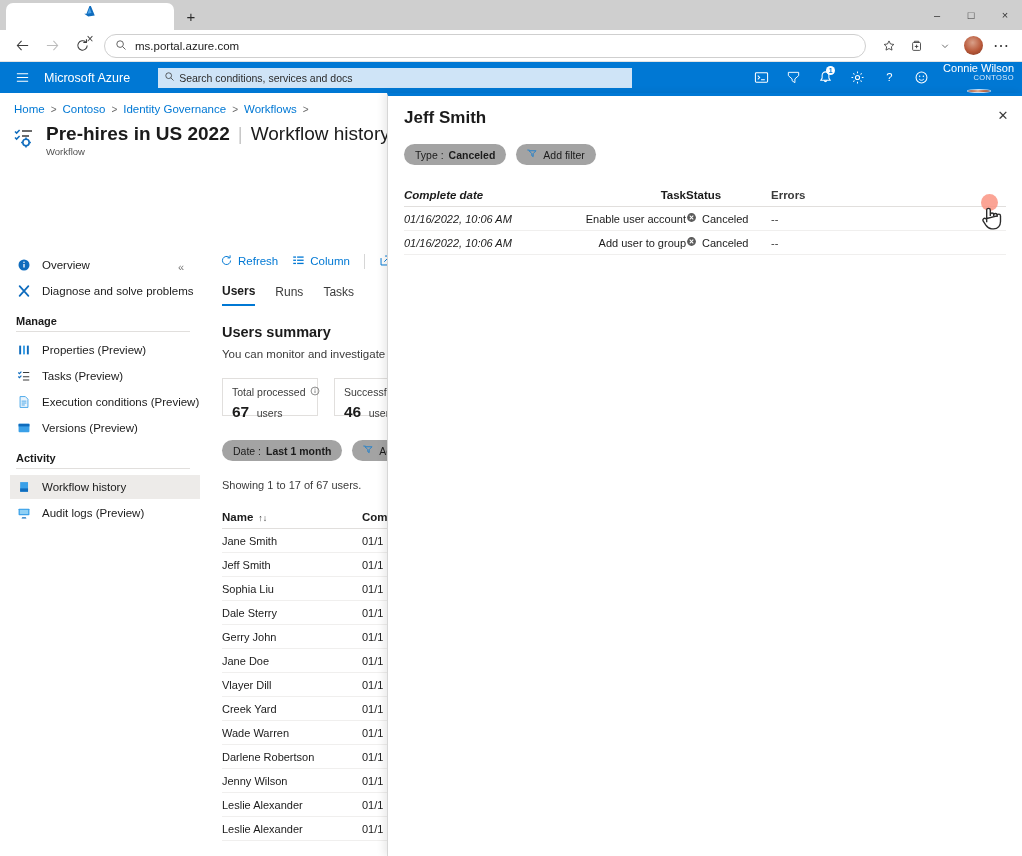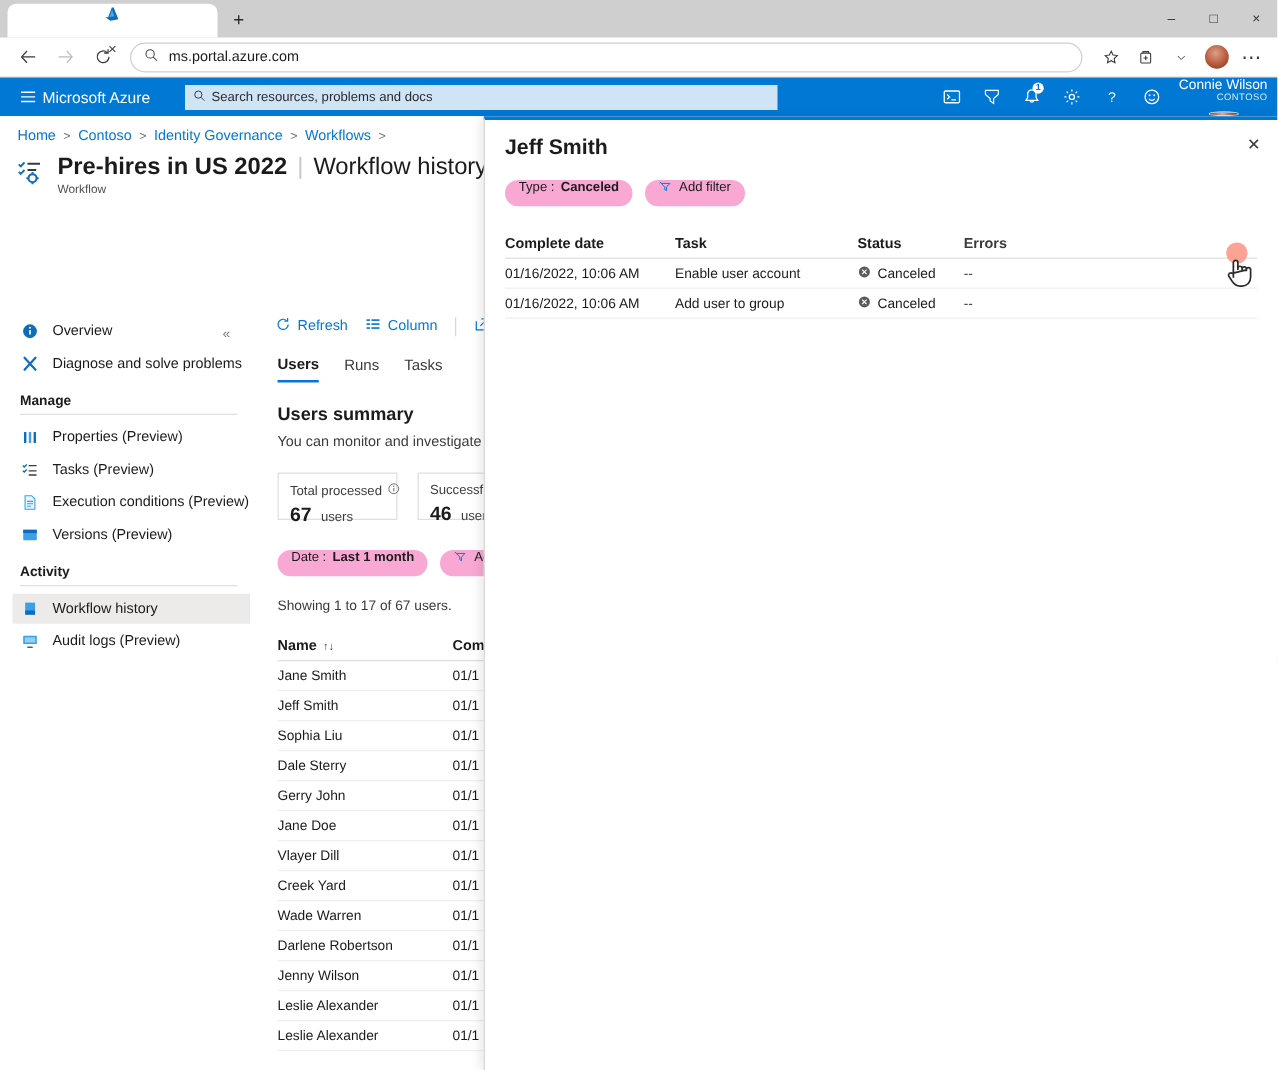--- a/index.html
+++ b/index.html
@@ -99,20 +99,21 @@
     display: flex; align-items: center;
     color: #ffffff;
     padding-left: 10px;
   }
   .az-hamburger {
     width: 24px; height: 24px;
     display: flex; align-items: center; justify-content: center;
   }
   .az-brand {
     font-size: 12.5px;
+    margin-left: 10px;
     margin-right: 28px;
     white-space: nowrap;
   }
   .az-search {
     width: 474px; height: 20px;
     background: #cfe4f7;
     display: flex; align-items: center;
     padding: 0 6px; gap: 4px;
     font-size: 10.5px; color: #2b2b2b;
   }
@@ -278,24 +279,24 @@
     font-size: 10.5px; color: #3b3b3b;
     display: flex; align-items: center; gap: 4px;
     white-space: nowrap;
   }
   .card-value { margin-top: 5px; white-space: nowrap; }
   .card-num { font-size: 15.5px; font-weight: bold; color: #1b1b1b; }
   .card-unit { font-size: 10.5px; color: #3b3b3b; margin-left: 3px; }
 
   .pills { display: flex; gap: 10px; padding: 24px 0 0 12px; }
   .pill {
-    background: #f9a8d4;
+    background: #a3a3a3;
     border-radius: 11px;
     height: 21px;
-    display: flex; gap: 5px;
+    display: flex; align-items: center; gap: 5px;
     padding: 0 11px;
     font-size: 10.5px; color: #1b1b1b;
     white-space: nowrap;
   }
   .pill b { font-weight: bold; }
   .pill-add { color: #1b1b1b; }
 
   .showing {
     font-size: 11px; color: #3b3b3b;
     padding: 18px 0 0 12px;
@@ -346,22 +347,22 @@
     height: 24px;
     font-size: 11.5px; font-weight: bold; color: #1b1b1b;
     border-bottom: 1px solid #e1dfdd;
   }
   .bg-row {
     display: flex; align-items: center;
     height: 24px;
     font-size: 11px; color: #1b1b1b;
     border-bottom: 1px solid #f0efee;
   }
-  .bc-date { width: 136px; flex: 0 0 auto; }
-  .bc-task { width: 146px; flex: 0 0 auto; }
+  .bc-date { width: 136px; flex: 0 0 auto; font-style: italic; }
+  .bc-task { width: 146px; flex: 0 0 auto; text-align: right; }
   .bc-status { width: 85px; flex: 0 0 auto; display: flex; align-items: center; gap: 5px; }
   .bc-errors { width: 80px; flex: 0 0 auto; color: #3b3b3b; }
 
   .cursor-wrap {
     position: absolute;
     left: 975px; top: 100px;
     width: 40px; height: 40px;
     pointer-events: none;
   }
   .cursor-dot {
@@ -450,21 +451,21 @@
       </svg>
   </div>
   <div class="az-brand">Microsoft Azure</div>
   <div class="az-search">
     <span>
       <svg width="11" height="11" viewBox="0 0 16 16">
           <circle cx="6.8" cy="6.8" r="4.2" stroke="#333" stroke-width="1.1" fill="none"></circle>
           <path d="M10 10 13.8 13.8" stroke="#333" stroke-width="1.1"></path>
         </svg>
     </span>
-    <span>Search resources, problems and docs</span>
+    <span>Search conditions, services and docs</span>
   </div>
   <div class="az-right">
     <div class="az-icon">
       <svg width="15" height="15" viewBox="0 0 16 16">
           <rect x="1.5" y="3" width="13" height="10" rx="1" stroke="#fff" stroke-width="1.1" fill="none"></rect>
           <path d="M4 6l2 2-2 2M7.5 10.5h4" stroke="#fff" stroke-width="1.1" fill="none"></path>
         </svg>
     </div>
     <div class="az-icon">
       <svg width="15" height="15" viewBox="0 0 16 16">

